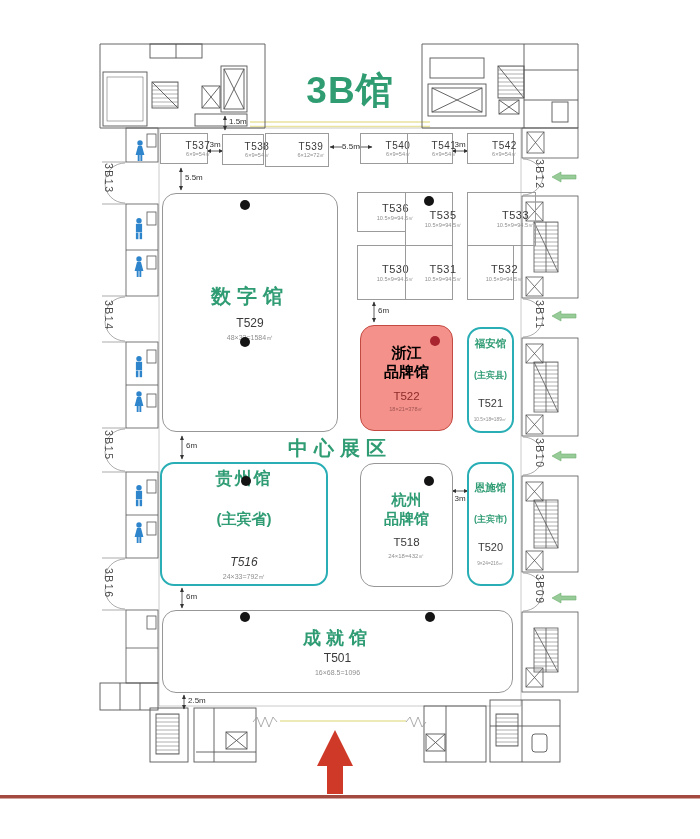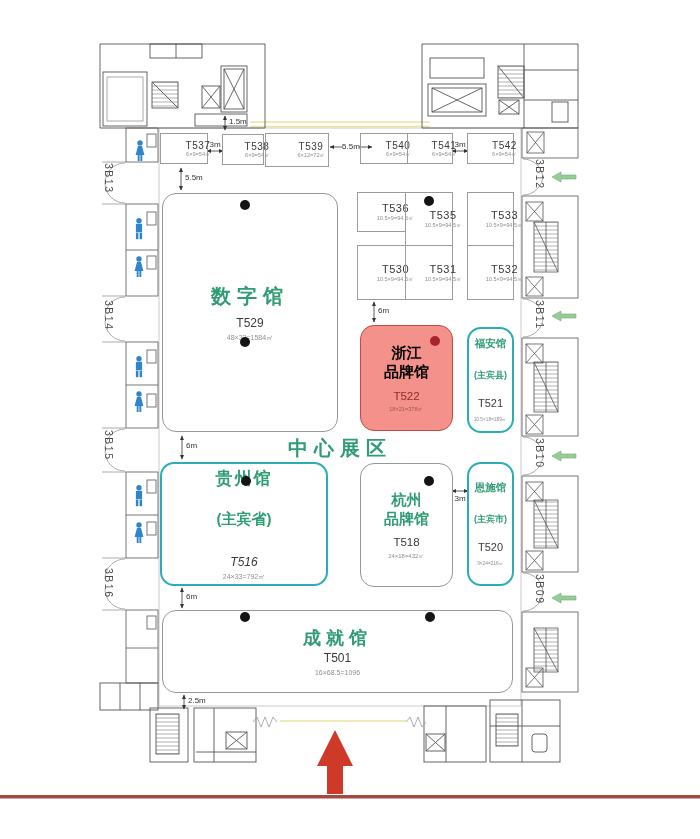--- a/index.html
+++ b/index.html
@@ -271,20 +271,21 @@
       <line x1="452" y1="151" x2="468" y2="151" marker-start="url(#ms)" marker-end="url(#me)"></line>
       <line x1="181" y1="168" x2="181" y2="190" marker-start="url(#ms)" marker-end="url(#me)"></line>
       <line x1="374" y1="302" x2="374" y2="322" marker-start="url(#ms)" marker-end="url(#me)"></line>
       <line x1="182" y1="436" x2="182" y2="459" marker-start="url(#ms)" marker-end="url(#me)"></line>
       <line x1="452" y1="491" x2="468" y2="491" marker-start="url(#ms)" marker-end="url(#me)"></line>
       <line x1="182" y1="588" x2="182" y2="608" marker-start="url(#ms)" marker-end="url(#me)"></line>
       <line x1="184" y1="695" x2="184" y2="709" marker-start="url(#ms)" marker-end="url(#me)"></line>
     </g>
   </svg>
 
+  <div id="title">3B馆</div>
   <div id="center-zone">中心展区</div>
 
   <div class="vlabel" style="left:103px;top:163px">3B13</div>
   <div class="vlabel" style="left:103px;top:300px">3B14</div>
   <div class="vlabel" style="left:103px;top:430px">3B15</div>
   <div class="vlabel" style="left:103px;top:568px">3B16</div>
   <div class="vlabel" style="left:534px;top:159px">3B12</div>
   <div class="vlabel" style="left:534px;top:300px">3B11</div>
   <div class="vlabel" style="left:534px;top:438px">3B10</div>
   <div class="vlabel" style="left:534px;top:574px">3B09</div>
@@ -326,21 +327,21 @@
     </div>
 
   <div class="b bmid" style="left:357px;top:192px;width:49px;height:40px">
     <div class="bid">T536</div>
       <div class="bar">10.5×9=94.5㎡</div>
     </div>
   <div class="b bmid" style="left:405px;top:192px;width:48px;height:54px">
     <div class="bid">T535</div>
       <div class="bar">10.5×9=94.5㎡</div>
     </div>
-  <div class="b bmid" style="left:467px;top:192px;width:47px;height:54px">
+  <div class="b bmid" style="left:467px;top:192px;width:69px;height:54px">
     <div class="bid">T533</div>
       <div class="bar">10.5×9=94.5㎡</div>
     </div>
   <div class="b bmid" style="left:357px;top:245px;width:49px;height:55px">
     <div class="bid">T530</div>
       <div class="bar">10.5×9=94.5㎡</div>
     </div>
   <div class="b bmid" style="left:405px;top:245px;width:48px;height:55px">
     <div class="bid">T531</div>
       <div class="bar">10.5×9=94.5㎡</div>

